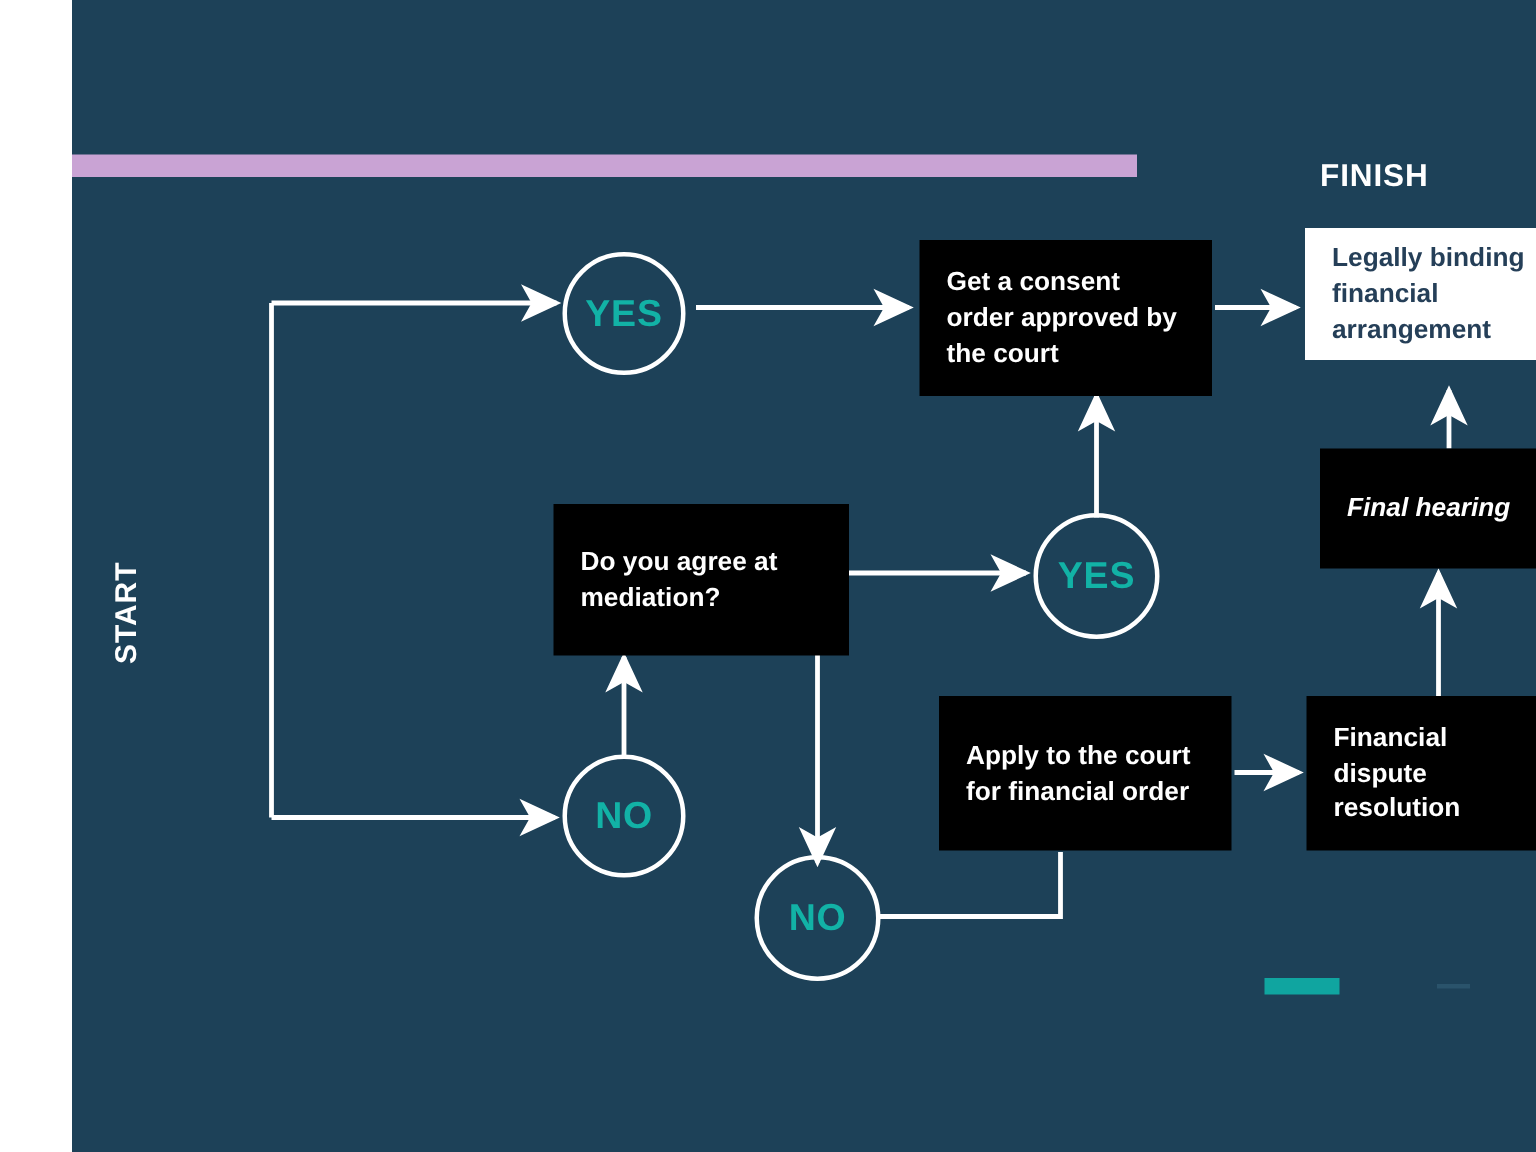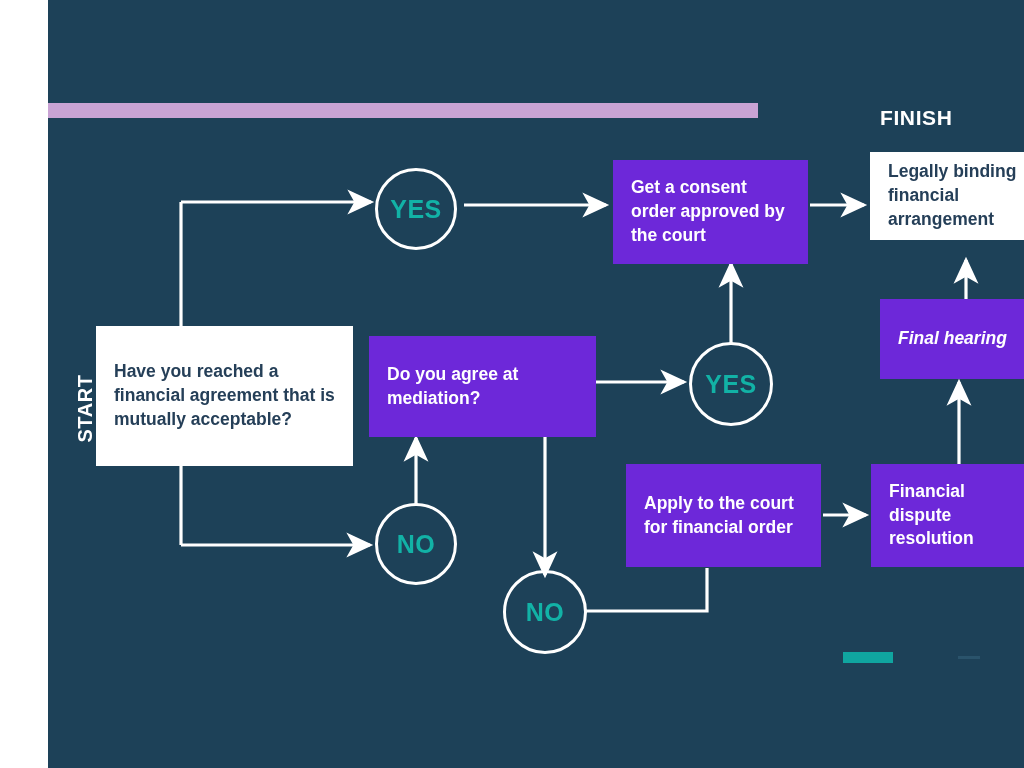--- a/index.html
+++ b/index.html
@@ -37,21 +37,21 @@
     transform:rotate(-90deg);transform-origin:center center;
   }
   
   .node{
     position:absolute;box-sizing:border-box;
     display:flex;align-items:center;
     padding:0 18px;
     font-size:17.5px;font-weight:bold;line-height:1.36;
   }
   .node.white{background:#ffffff;color:#253f58;}
-  .node.teal{background:#6d28d9;color:#ffffff;}
+  .node.teal{background:#000000;color:#ffffff;}
   .circle{
     position:absolute;box-sizing:border-box;
     border:3px solid #ffffff;border-radius:50%;
     display:flex;align-items:center;justify-content:center;
     color:#12b2a6;font-size:25px;font-weight:bold;letter-spacing:.5px;
     background:transparent;
     z-index:3;
     text-align:right;
   }
   
@@ -99,33 +99,30 @@
       <path d="M538,611 L659,611 L659,568"></path>
 
       <path d="M775,515 L818,515" marker-end="url(#arw)"></path>
 
       <path d="M911,464 L911,382" marker-end="url(#arw)"></path>
 
       <path d="M918,299 L918,260" marker-end="url(#arw)"></path>
     </g>
   </svg>
 
-  <div class="node white" style="left:48px;top:326px;width:257px;height:140px;">
-    <span>Have you reached a financial agreement that is mutually acceptable?</span>
-  </div>
 
   <div class="circle" style="left:327px;top:168px;width:82px;height:82px;">
     <span>YES</span>
   </div>
 
   <div class="circle" style="left:327px;top:503px;width:82px;height:82px;">
     <span>NO</span>
   </div>
 
-  <div class="node teal" style="left:321px;top:336px;width:227px;height:101px;">
+  <div class="node teal" style="left:321px;top:336px;width:197px;height:101px;">
     <span>Do you agree at mediation?</span>
   </div>
 
   <div class="circle" style="left:641px;top:342px;width:84px;height:84px;">
     <span>YES</span>
   </div>
 
   <div class="circle" style="left:455px;top:570px;width:84px;height:84px;">
     <span>NO</span>
   </div>

